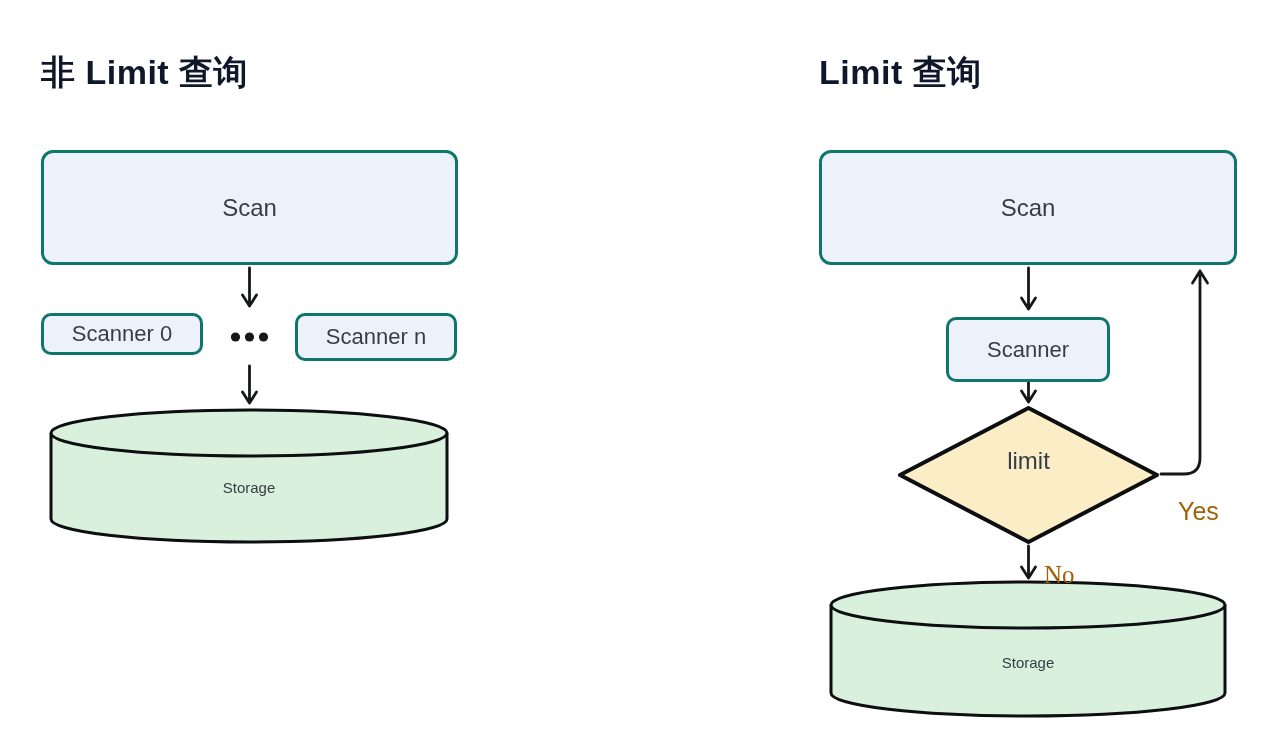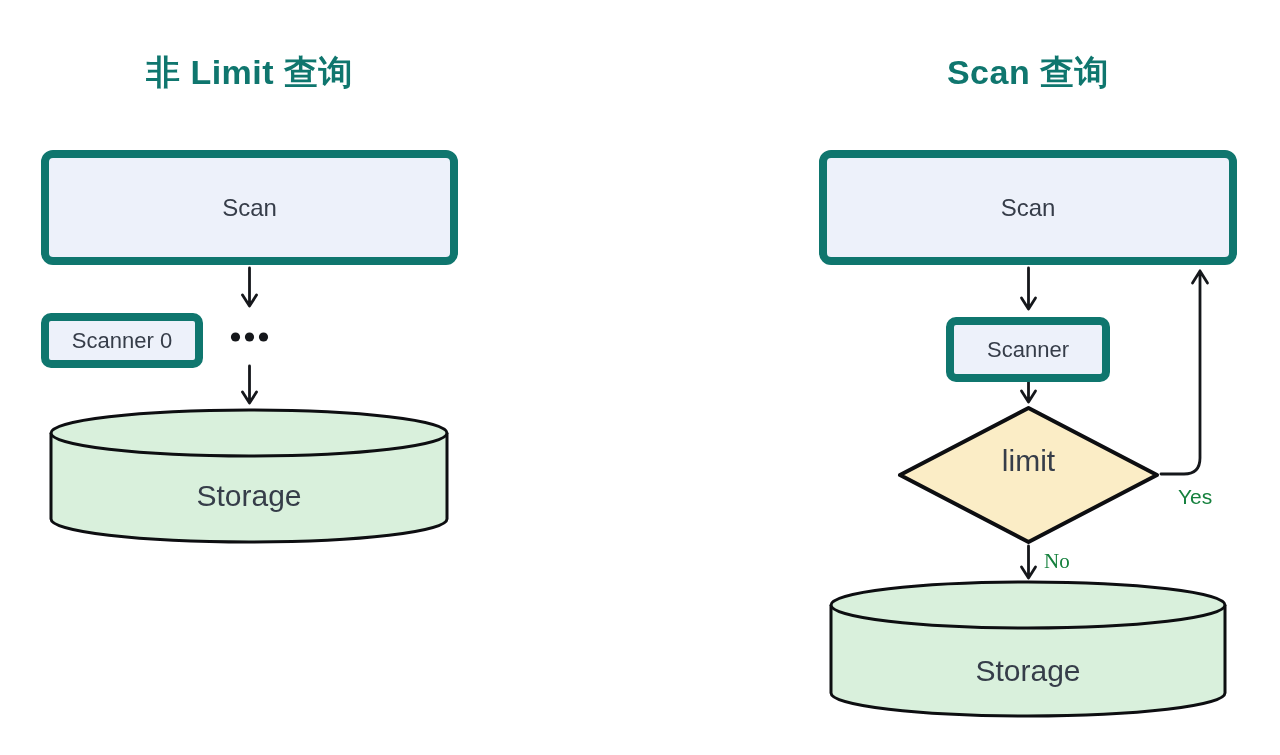--- a/index.html
+++ b/index.html
@@ -18,48 +18,48 @@
   .layer {
     position: absolute;
     inset: 0;
     width: 1280px;
     height: 755px;
   }
   .abs { position: absolute; }
   .title {
     font-size: 34px;
     font-weight: 700;
-    color: #0f766e;
-    text-align: center;
+    color: #0f172a;
     letter-spacing: 0.5px;
   }
   .node {
     box-sizing: border-box;
     background: #edf1fa;
-    border: 8px solid #0f766e;
+    border: 3px solid #0f766e;
     display: flex;
     align-items: center;
     justify-content: center;
     color: #363d49;
   }
   .node.big { border-radius: 12px; font-size: 24px; }
   .node.small { border-radius: 10px; font-size: 22px; }
   .shape-label {
     color: #363d49;
     text-align: center;
   }
-  .storage-label { font-size: 30px; width: 200px; }
+  .storage-label { font-size: 15px; width: 200px; }
   .decision-label {
     width: 161px;
-    font-size: 30px;
+    font-size: 24px;
     line-height: 28px;
   }
   .edge-label {
-    font-size: 21px;
-    color: #15803d;
+    font-size: 25px;
+    color: #a16207;
+    margin-top: 12px;
   }
 </style>
 </head>
 <body>
 
 <div class="canvas">
 
   <svg class="layer" viewBox="0 0 1280 755">
 
     <path d="M 249.5 268 L 249.5 306 M 242.5 295 L 249.5 306 L 256.5 295" fill="none" stroke-width="2.8" stroke-linecap="round" stroke-linejoin="round" stroke="#15171b"></path>
@@ -87,28 +87,31 @@
       <ellipse cx="1028" cy="605" rx="197" ry="23" stroke-width="3" fill="#d9f0dc" stroke="#0d0e11"></ellipse>
     </g>
   </svg>
 
   <div class="abs title" style="left:41px; top:50px; width:417px;">非 Limit 查询</div>
 
   <div class="abs node big" style="left:41px; top:150px; width:417px; height:115px;">
     <span>Scan</span>
   </div>
 
-  <div class="abs node small" style="left:41px; top:313px; width:162px; height:55px;">
+  <div class="abs node small" style="left:41px; top:313px; width:162px; height:42px;">
     <span>Scanner 0</span>
   </div>
 
+  <div class="abs node small" style="left:295px; top:313px; width:162px; height:48px;">
+    <span>Scanner n</span>
+  </div>
 
   <div class="abs shape-label storage-label" style="left:149px; top:479px;">Storage</div>
 
-  <div class="abs title" style="left:819px; top:50px; width:418px;">Scan 查询</div>
+  <div class="abs title" style="left:819px; top:50px; width:418px;">Limit 查询</div>
 
   <div class="abs node big" style="left:819px; top:150px; width:418px; height:115px;">
     <span>Scan</span>
   </div>
 
   <div class="abs node small" style="left:946px; top:317px; width:164px; height:65px;">
     <span>Scanner</span>
   </div>
 
   <div class="abs shape-label decision-label" style="left:948px; top:447px;">

